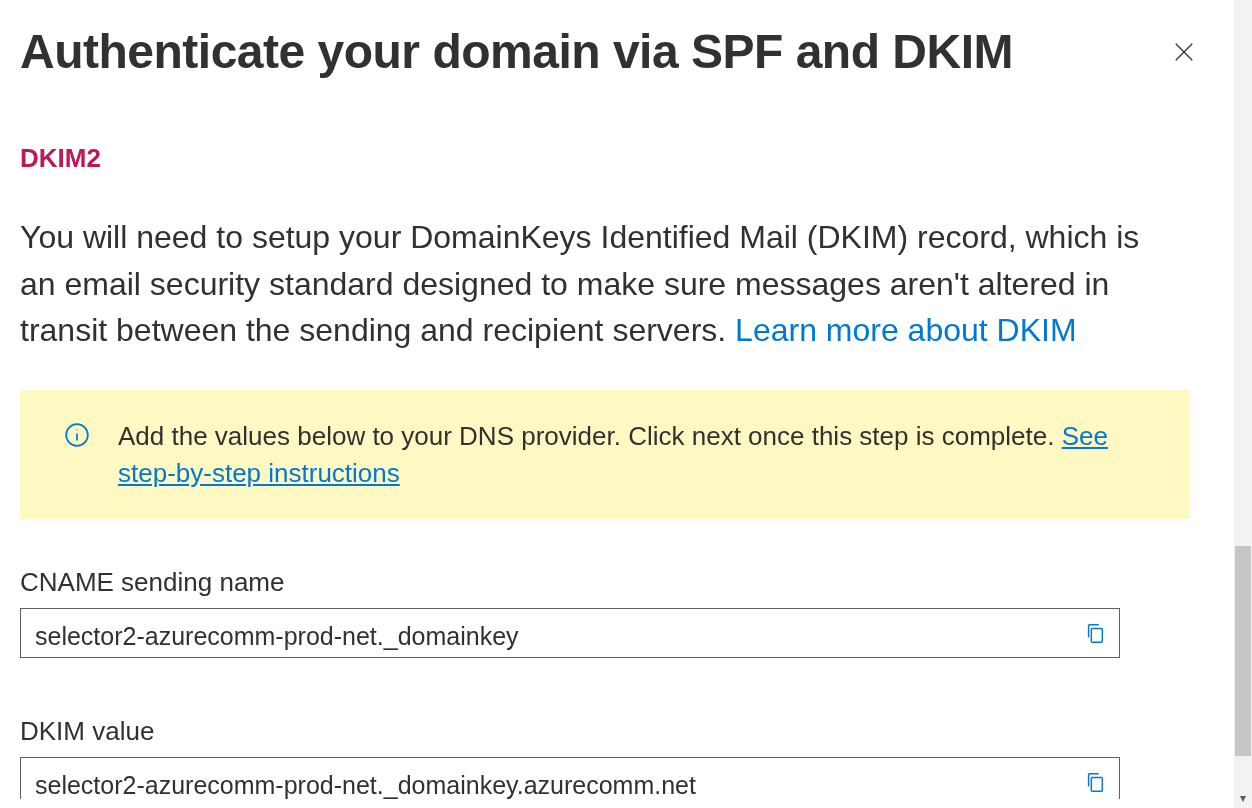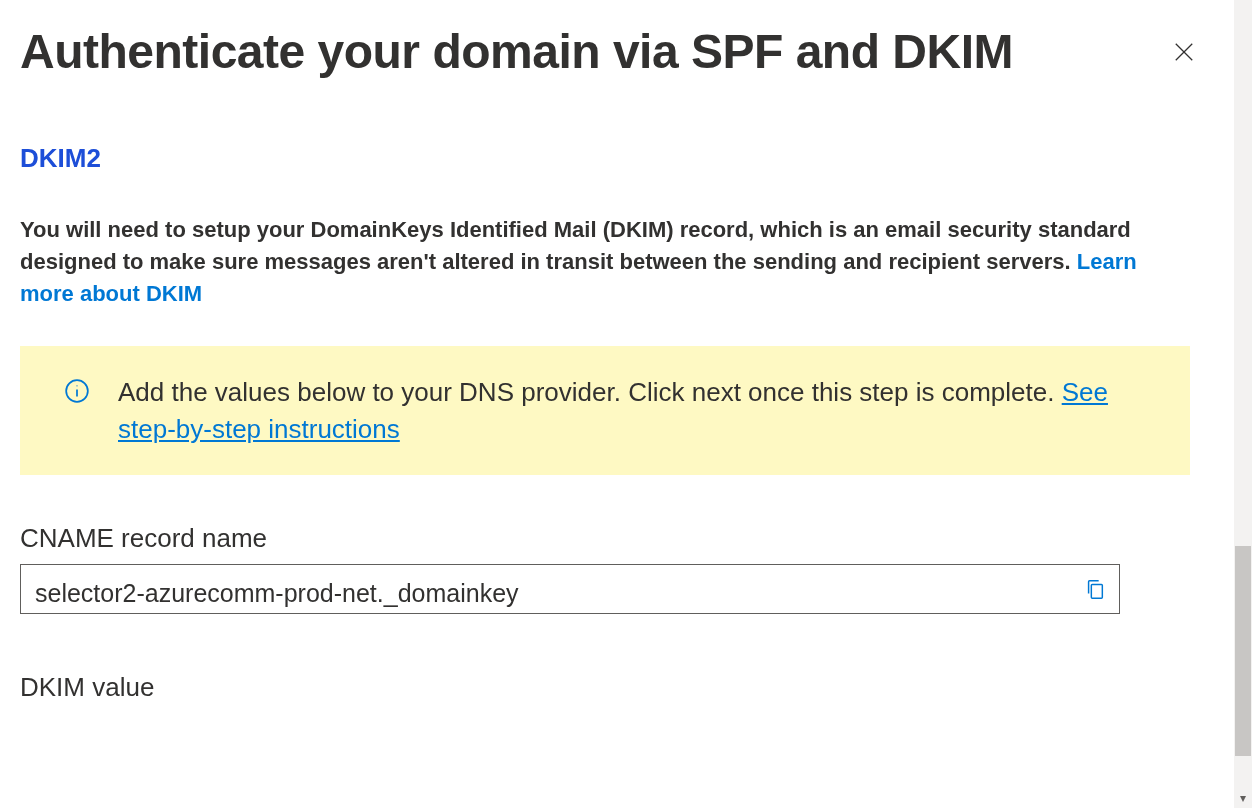--- a/index.html
+++ b/index.html
@@ -3,22 +3,22 @@
 <meta charset="utf-8">
 <style>
   * { box-sizing: border-box; margin: 0; padding: 0; }
   html, body { width: 1252px; height: 808px; font-family: "Segoe UI", -apple-system, BlinkMacSystemFont, sans-serif; background: #fff; color: #323130; overflow: hidden; }
   .panel { position: relative; width: 1252px; height: 808px; }
   .header { display: flex; align-items: center; justify-content: space-between; padding: 24px 48px 0 20px; }
   .header h1 { font-size: 48px; font-weight: 600; color: #323130; letter-spacing: -0.5px; }
   .close-btn { width: 40px; height: 40px; display: flex; align-items: center; justify-content: center; cursor: pointer; color: #323130; }
   .close-btn svg { width: 22px; height: 22px; stroke: #323130; stroke-width: 1.3; }
   .content { padding: 0 20px; height: 720px; overflow-y: auto; margin-right: 6px; }
-  .section-heading { font-size: 26px; font-weight: 700; color: #1d4ed8; margin-top: 64px; margin-bottom: 28px; }
-  .section-desc { font-size: 22px; font-weight: 700; line-height: 1.46; color: #323130; max-width: 1120px; margin-top: 40px; }
+  .section-heading { font-size: 26px; font-weight: 700; color: #be185d; margin-top: 64px; margin-bottom: 28px; }
+  .section-desc { font-size: 32px; font-weight: 400; line-height: 1.46; color: #323130; max-width: 1120px; margin-top: 40px; }
   .link { color: #0078d4; text-decoration: none; }
   .info-box { background: #fef9c3; margin-top: 36px; padding: 28px 40px 28px 44px; display: flex; align-items: flex-start; gap: 28px; max-width: 1170px; }
   .info-icon { flex: 0 0 auto; width: 26px; height: 26px; margin-top: 4px; }
   .info-icon svg { width: 26px; height: 26px; stroke: #0078d4; fill: none; stroke-width: 1.6; }
   .info-text { font-size: 26px; line-height: 1.4; color: #323130; }
   .info-text .link { text-decoration: underline; }
   .field-block { margin-top: 48px; max-width: 1100px; }
   .field-block.second { margin-top: 58px; }
   .field-label { font-size: 26px; font-weight: 400; color: #323130; margin-bottom: 10px; }
   .field-input-wrap { position: relative; display: flex; align-items: center; border: 1px solid #605e5c; height: 50px; padding: 8px 50px 0 14px; }
@@ -61,34 +61,43 @@
             <line x1="12" y1="10.5" x2="12" y2="17"></line>
             <circle cx="12" cy="7.2" r="0.6" fill="#0078d4" stroke="none"></circle>
           </svg>
       </span>
       <div class="info-text">
         <span>Add the values below to your DNS provider. Click next once this step is complete.  </span><a href="#" class="link">See step-by-step instructions</a>
       </div>
     </div>
 
     <div class="field-block">
-      <div class="field-label">CNAME record name</div>
+      <div class="field-label">CNAME sending name</div>
       <div class="field-input-wrap">
         <input type="text" readonly="" value="selector2-azurecomm-prod-net._domainkey" style="">
         <span class="copy-btn">
           <svg viewBox="0 0 24 24">
               <rect x="8" y="7" width="12" height="15" rx="1"></rect>
               <path d="M5 17 V4 a1 1 0 0 1 1 -1 h10"></path>
             </svg>
         </span>
       </div>
     </div>
 
     <div class="field-block second">
       <div class="field-label">DKIM value</div>
+      <div class="field-input-wrap">
+        <input type="text" readonly="" value="selector2-azurecomm-prod-net._domainkey.azurecomm.net" style="">
+        <span class="copy-btn">
+          <svg viewBox="0 0 24 24">
+              <rect x="8" y="7" width="12" height="15" rx="1"></rect>
+              <path d="M5 17 V4 a1 1 0 0 1 1 -1 h10"></path>
+            </svg>
+        </span>
+      </div>
     </div>
 
   </div>
 
   <div class="scroll-track">
     <div class="scroll-thumb"></div>
     <div class="scroll-arrow down">▾</div>
   </div>
 
 </div>

